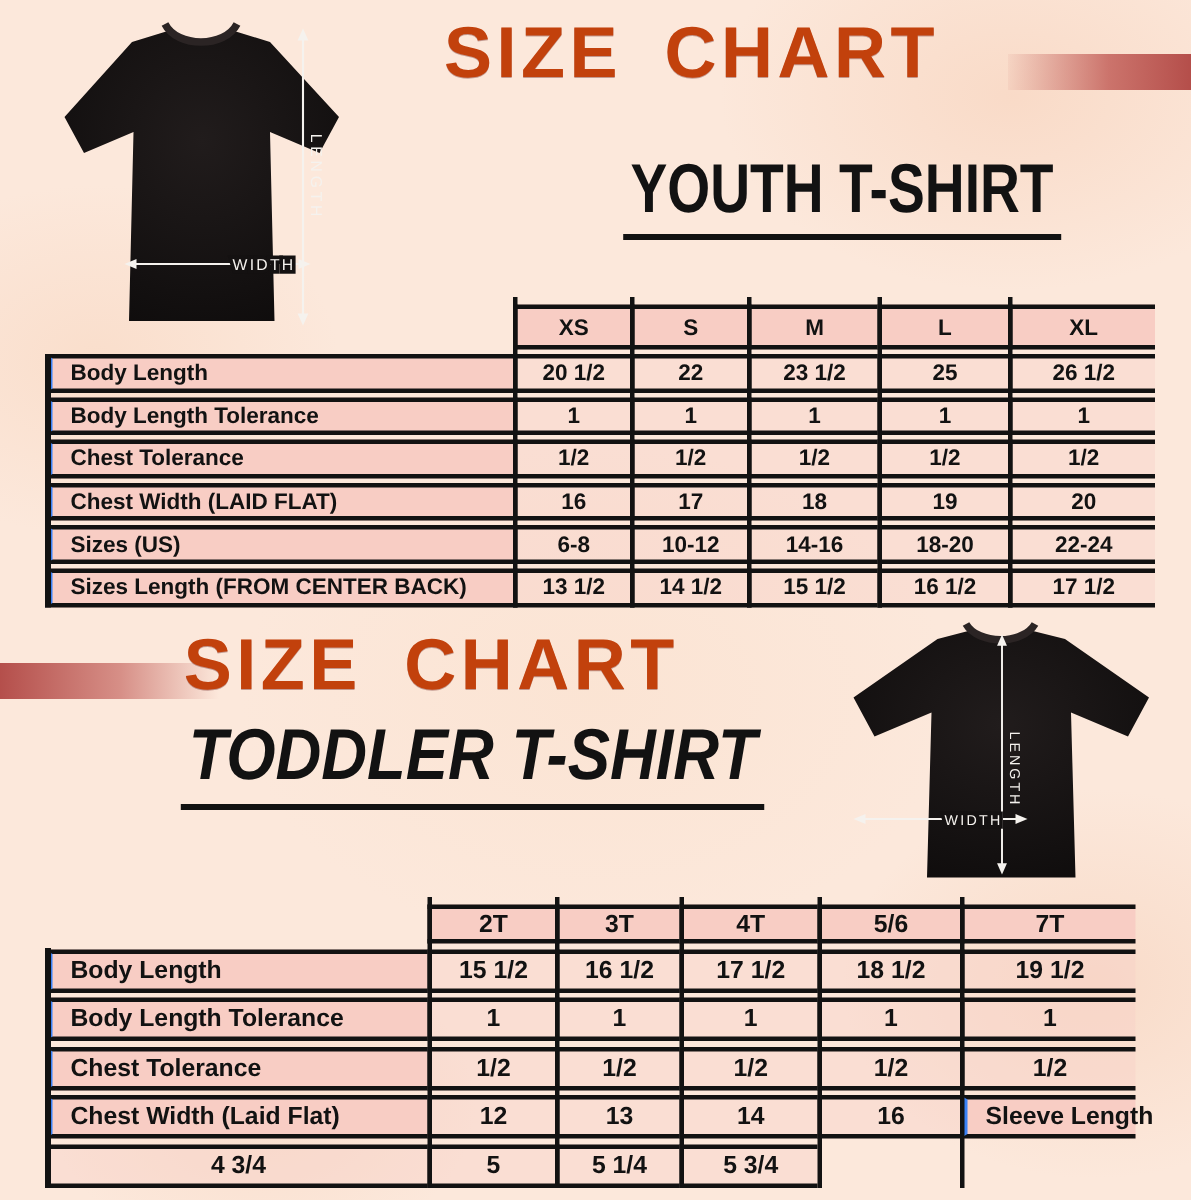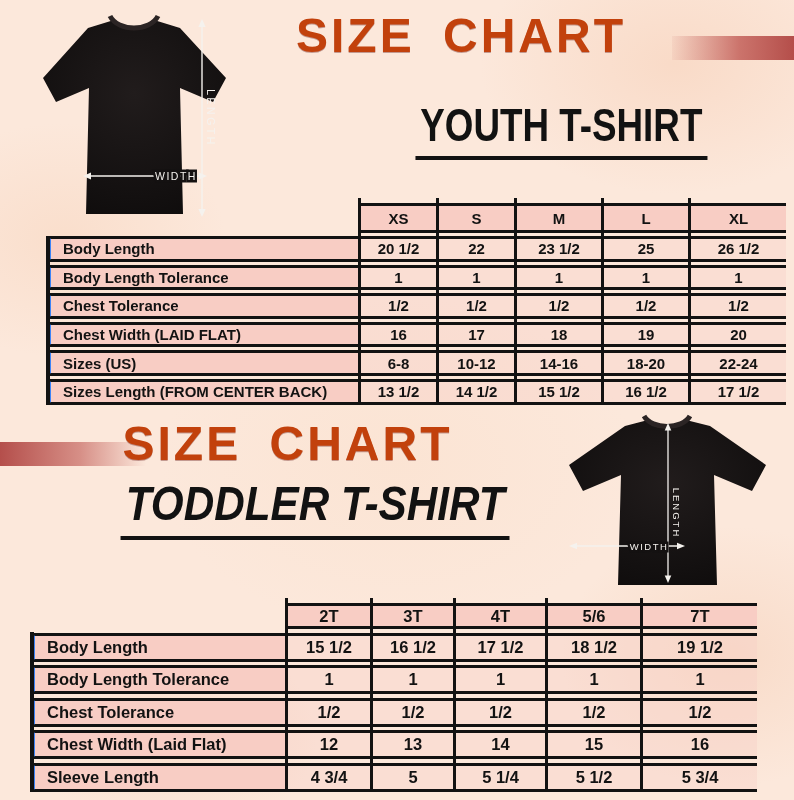--- a/index.html
+++ b/index.html
@@ -38,21 +38,21 @@
   .sw2{left:70px;top:480px;width:490px;font-style:italic;}
   .subtitle{
     display:inline-block;font-weight:700;color:#121212;line-height:1;
     border-bottom:4px solid #121212;padding:0 6px 8px;white-space:nowrap;
   }
   .sw1 .subtitle{font-size:46px;transform:scaleX(0.80);transform-origin:center;}
   .sw2 .subtitle{font-size:48px;transform:scaleX(0.88);transform-origin:center;}
 
   
   .tw{position:absolute;}
-  #table-0{left:30px;top:203px;width:740px;margin-left:16px;}
+  #table-0{left:30px;top:203px;width:740px;}
   #table-1{left:30px;top:603px;width:727px;}
   .size-table{display:grid;column-gap:0;position:relative;z-index:1;}
   #table-0 .size-table{grid-template-columns:312px 78px 78px 87px 87px 98px;
     grid-template-rows:30px repeat(6,25.6px);row-gap:3px;font-size:15px;}
   #table-1 .size-table{grid-template-columns:255px 85px 83px 92px 95px 117px;
     grid-template-rows:26px repeat(5,29px);row-gap:3.5px;font-size:16.5px;}
   .cell{
     font-weight:700;color:#121212;display:flex;align-items:center;justify-content:center;
     border-top:3px solid #121212;border-bottom:3px solid #121212;box-sizing:border-box;
     background:rgba(248,205,196,0.38);white-space:nowrap;
@@ -210,27 +210,25 @@
       <div class="cell lbl">Chest Tolerance</div>
       <div class="cell val">1/2</div>
       <div class="cell val">1/2</div>
       <div class="cell val">1/2</div>
       <div class="cell val">1/2</div>
       <div class="cell val">1/2</div>
       <div class="cell lbl">Chest Width (Laid Flat)</div>
       <div class="cell val">12</div>
       <div class="cell val">13</div>
       <div class="cell val">14</div>
-      <div class="cell val">15</div>
       <div class="cell val">16</div>
       <div class="cell lbl">Sleeve Length</div>
       <div class="cell val">4 3/4</div>
       <div class="cell val">5</div>
       <div class="cell val">5 1/4</div>
-      <div class="cell val">5 1/2</div>
       <div class="cell val">5 3/4</div>
     </div>
   <div class="vline" style="left:255px"></div>
   <div class="vline" style="left:340px"></div>
   <div class="vline" style="left:423px"></div>
   <div class="vline" style="left:515px"></div>
   <div class="vline" style="left:610px"></div>
   <div class="vedge" style="top:29px"></div>
 </div>
 

